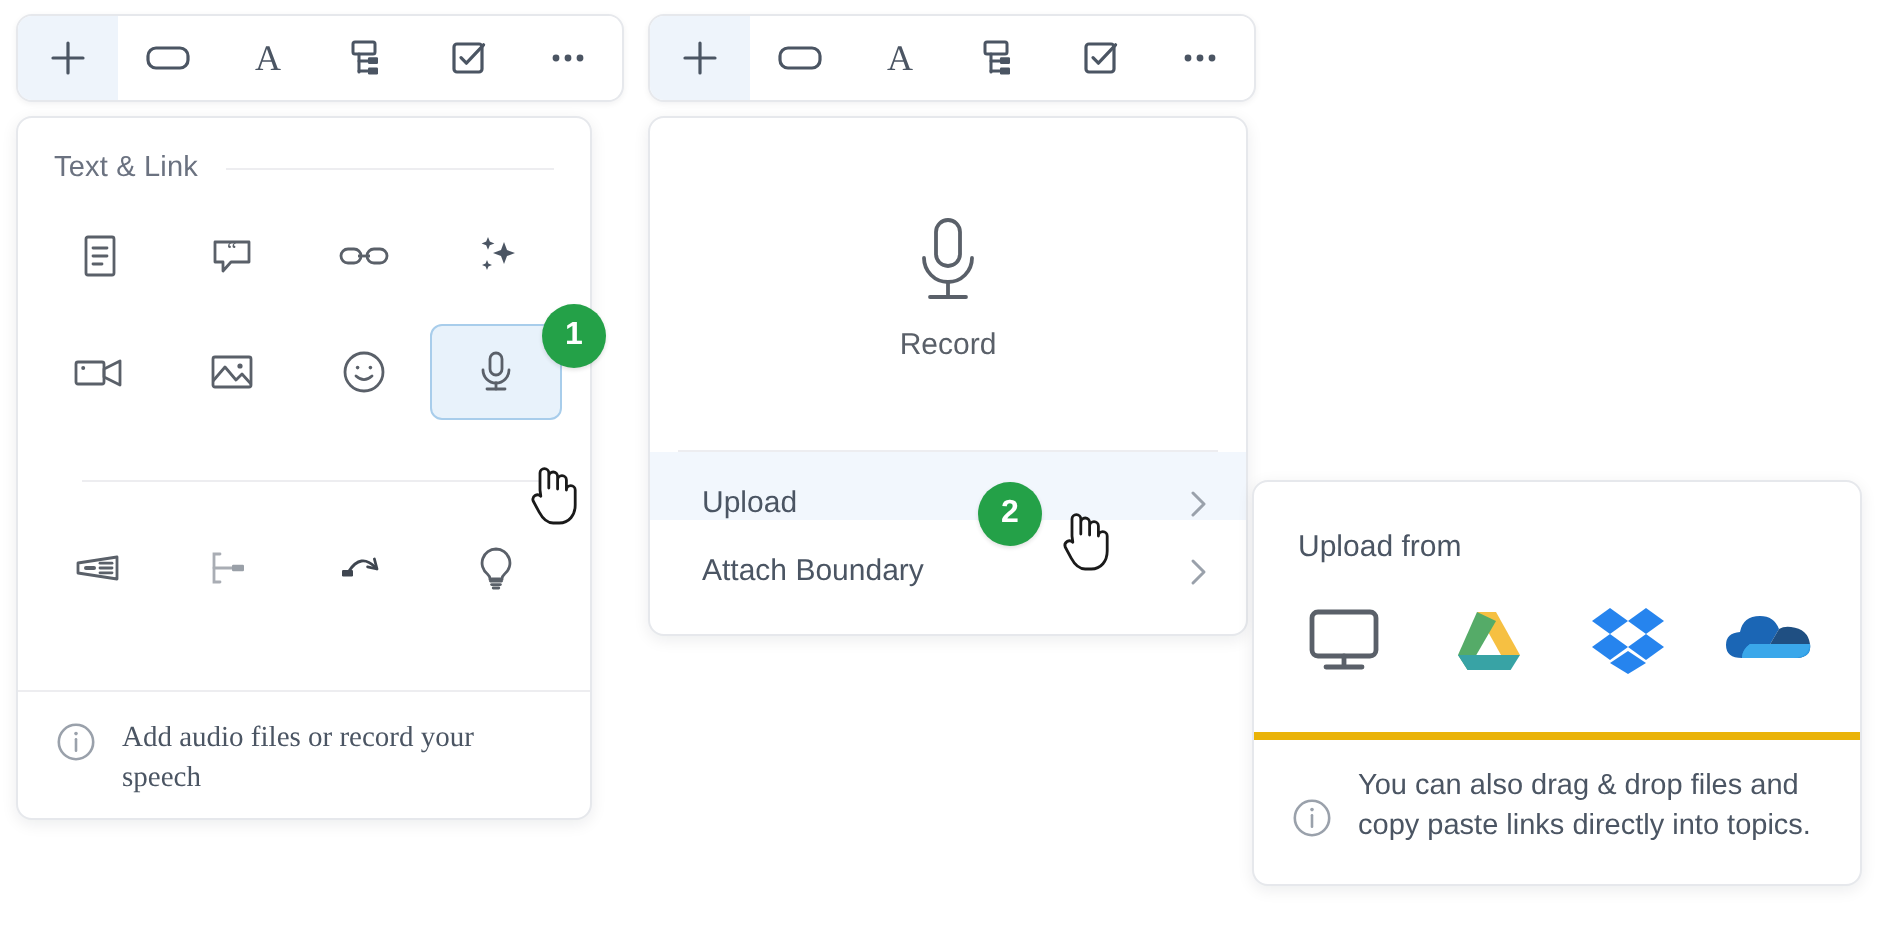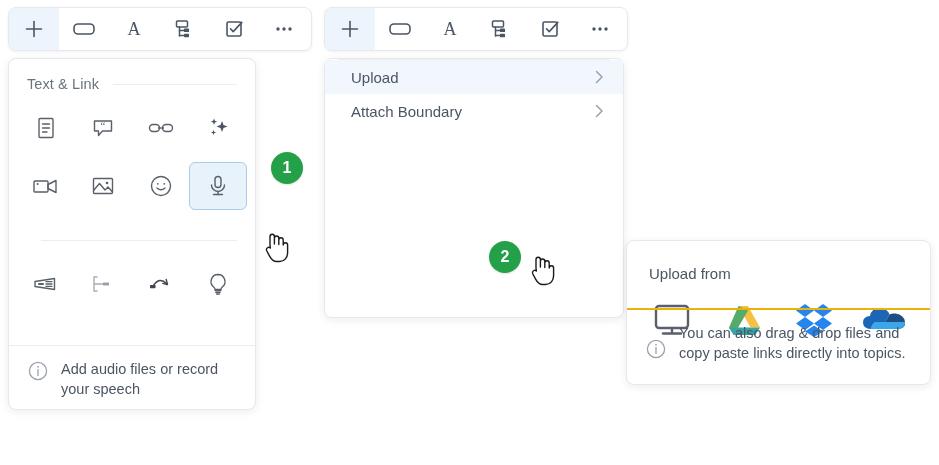--- a/index.html
+++ b/index.html
@@ -35,21 +35,21 @@
   
   .panel {
     position: absolute;
     background: #ffffff;
     border: 1px solid #e6e8ec;
     border-radius: 8px;
     box-shadow: 0 2px 8px rgba(16,24,40,.08);
   }
 
   
-  #insert-panel { left: 8px; top: 58px; width: 248px; height: 352px; }
+  #insert-panel { left: 8px; top: 58px; width: 288px; height: 352px; }
 
   .section-head {
     display: flex; align-items: center;
     padding: 0 18px;
     height: 30px;
     margin-top: 10px;
   }
   .section-head .sh-label {
     font-size: 14.5px; color: #6b7280; white-space: nowrap;
     letter-spacing: .1px;
@@ -73,61 +73,61 @@
     border: 1px solid #a8cdeb;
   }
   .panel-foot {
     position: absolute; left: 0; right: 0; bottom: 0;
     border-top: 1px solid #ededf0;
     display: flex; align-items: flex-start; gap: 12px;
     padding: 14px 18px 0 18px;
     height: 64px;
   }
   .panel-foot .ft-txt {
-    font-size: 14.5px; color: #4b5563; line-height: 1.35;
+    font-size: 14.5px; color: #4b5563; line-height: 1.35; font-family: Liberation Serif, serif;
   }
 
   
   #record-panel { left: 324px; top: 58px; width: 300px; height: 260px; }
   .record-area {
     height: 166px;
     display: flex; flex-direction: column;
     align-items: center; justify-content: center;
     gap: 8px; cursor: pointer;
   }
   .record-label { font-size: 15px; color: #5a6069; }
   .menu-sep { height: 1px; background: #ededf0; margin: 0 14px; }
   .menu-item {
-    height: 34px; display: flex; align-items: center;
+    height: 34px; display: flex; align-items: flex-end;
     padding: 0 16px 0 26px;
     cursor: pointer; position: relative; gap: 42px;
   }
   .menu-item.hover { background: #f2f7fd; }
   .menu-item .mi-label { font-size: 15px; color: #4b5563; flex: 1; }
   .chev { color: #9aa1ab; }
 
   
-  #upload-panel { left: 626px; top: 240px; width: 305px; height: 145px; }
+  #upload-panel { left: 626px; top: 240px; width: 305px; height: 203px; }
   .up-title {
     font-size: 15px; color: #4b5563;
     padding: 24px 0 0 22px;
   }
   .up-icons {
     display: flex; align-items: center;
     padding: 14px 12px 0 12px;
     gap: 4px;
   }
   .up-cell {
     width: 68px; height: 48px;
     display: flex; align-items: center; justify-content: center;
     cursor: pointer; border-radius: 6px;
   }
   .up-foot {
     position: absolute; left: 0; right: 0; bottom: 0;
-    border-top: 2px solid #eab308;
+    border-top: 4px solid #eab308;
     display: flex; align-items: flex-start; gap: 12px;
     padding: 14px 18px 0 18px;
     height: 76px;
   }
   .up-foot .ft-txt { font-size: 14.5px; color: #4b5563; line-height: 1.35; }
 
   
   .badge {
     position: absolute;
     width: 32px; height: 32px; border-radius: 50%;
@@ -346,20 +346,29 @@
       <svg width="22" height="22" viewBox="0 0 22 22" fill="none" stroke="#9aa1ab" stroke-width="1.3" style="flex:0 0 auto;">
         <circle cx="11" cy="11" r="8.6"></circle>
         <circle cx="11" cy="6.8" r="0.9" fill="#9aa1ab" stroke="none"></circle>
         <line x1="11" y1="9.6" x2="11" y2="15.4" stroke-linecap="round"></line>
       </svg>
       <div class="ft-txt">Add audio files or record your speech</div>
     </div>
   </div>
 
   <div class="panel" id="record-panel">
+    <div class="record-area">
+      <svg width="44" height="52" viewBox="0 0 44 52" fill="none" stroke="#5a6069" stroke-width="1.9" stroke-linecap="round">
+        <rect x="16" y="6" width="12" height="23" rx="6"></rect>
+        <path d="M10 25 a12 12 0 0 0 24 0"></path>
+        <line x1="22" y1="37" x2="22" y2="44"></line>
+        <line x1="13" y1="44.5" x2="31" y2="44.5"></line>
+      </svg>
+      <div class="record-label">Record</div>
+    </div>
 
     <div class="menu-sep"></div>
 
     <div class="menu-item hover">
       <span class="mi-label">Upload</span>
       <svg class="chev" width="16" height="16" viewBox="0 0 16 16" fill="none" stroke="#9aa1ab" stroke-width="1.5" stroke-linecap="round" stroke-linejoin="round">
         <path d="M5.5 2.5 L11 8 L5.5 13.5"></path>
       </svg>
     </div>
 

